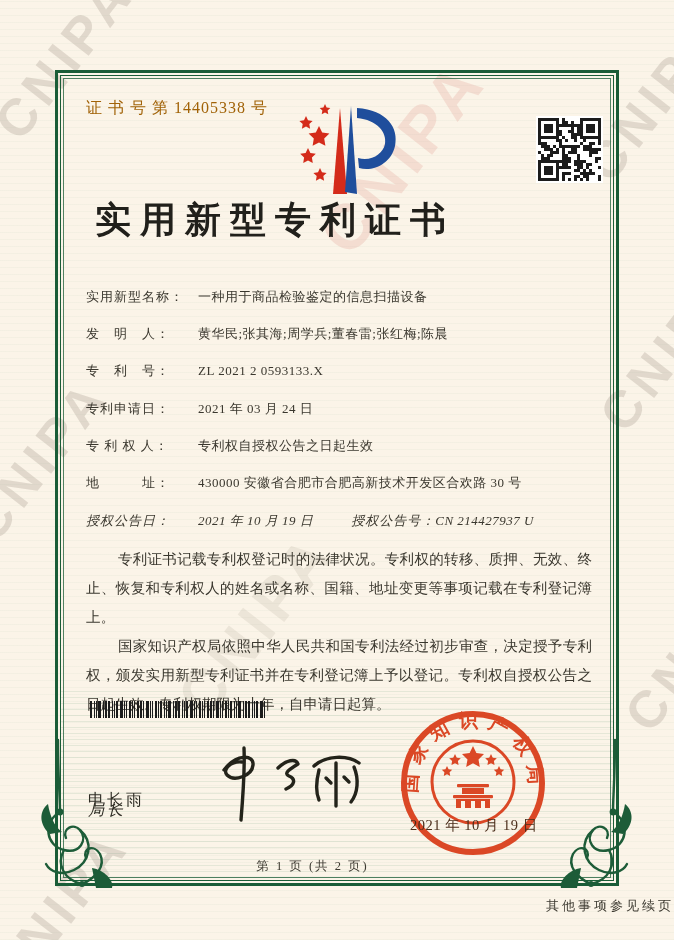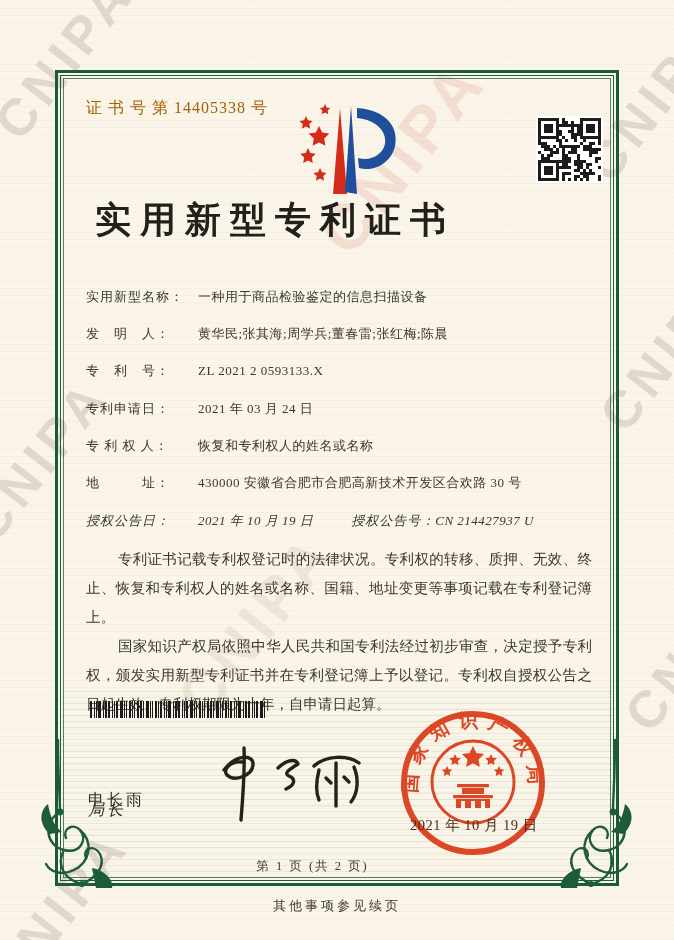--- a/index.html
+++ b/index.html
@@ -40,21 +40,21 @@
     font-size:36px;font-weight:bold;letter-spacing:9px;color:#21201b;
   }
   .fieldrow{left:86px;width:520px;font-size:13px;color:#3a372e;white-space:nowrap;}
   .fieldrow .lbl{display:inline-block;min-width:112px;white-space:pre;letter-spacing:1px;}
   .fieldrow .val{letter-spacing:0.5px;}
   .grant2{margin-left:38px;}
   .paras{left:86px;top:545px;width:506px;font-size:14.5px;line-height:29px;text-align:justify;color:#3a372e;}
   .paras p{margin:0;text-indent:2.2em;}
   .officer{left:88px;font-size:16px;letter-spacing:3px;color:#2e2c24;}
   .pageinfo{left:0;top:858px;width:625px;text-align:center;font-size:12.5px;letter-spacing:2px;color:#3c3930;}
-  .footer{left:0;top:897px;width:674px;text-align:center;font-size:13px;letter-spacing:3px;color:#3c3930;}
+  .footer{left:0;top:897px;width:674px;text-align:right;font-size:13px;letter-spacing:3px;color:#3c3930;}
   .sealdate{
     left:410px;top:816px;width:150px;font-size:14.5px;letter-spacing:0.5px;
     color:#4a2d1a;z-index:6;
   }
   .qr{left:536px;top:116px;width:63px;height:63px;display:grid;grid-template-columns:repeat(21,3px);grid-auto-rows:3px;background:#fff;padding:2px;}
   .qr div{width:3px;height:3px;}
   .qr .on{background:#1c1c1c;}
   svg{display:block;}
 </style>
 </head>
@@ -575,21 +575,21 @@
 <div class="abs fieldrow" style="top:325px;">
   <span class="lbl">发　明　人：</span><span class="val">黄华民;张其海;周学兵;董春雷;张红梅;陈晨</span>
 </div>
 <div class="abs fieldrow" style="top:362px;">
   <span class="lbl">专　利　号：</span><span class="val">ZL 2021 2 0593133.X</span>
 </div>
 <div class="abs fieldrow" style="top:400px;">
   <span class="lbl">专利申请日：</span><span class="val">2021 年 03 月 24 日</span>
 </div>
 <div class="abs fieldrow" style="top:437px;">
-  <span class="lbl">专 利 权 人：</span><span class="val">恢复和专利权人的姓名或名称</span>
+  <span class="lbl">专 利 权 人：</span><span class="val">专利权自授权公告之日起生效</span>
 </div>
 <div class="abs fieldrow" style="top:474px;">
   <span class="lbl">地　　　址：</span><span class="val">430000 安徽省合肥市合肥高新技术开发区合欢路 30 号</span>
 </div>
 <div class="abs fieldrow" style="top:512px;font-style:italic;">
   <span class="lbl">授权公告日：</span><span class="val">2021 年 10 月 19 日</span><span class="val grant2"><span class="lbl" style="min-width:0;">授权公告号：</span><span>CN 214427937 U</span></span>
 </div>
 
 <div class="abs paras">
   <p>专利证书记载专利权登记时的法律状况。专利权的转移、质押、无效、终止、恢复和专利权人的姓名或名称、国籍、地址变更等事项记载在专利登记簿上。</p>

